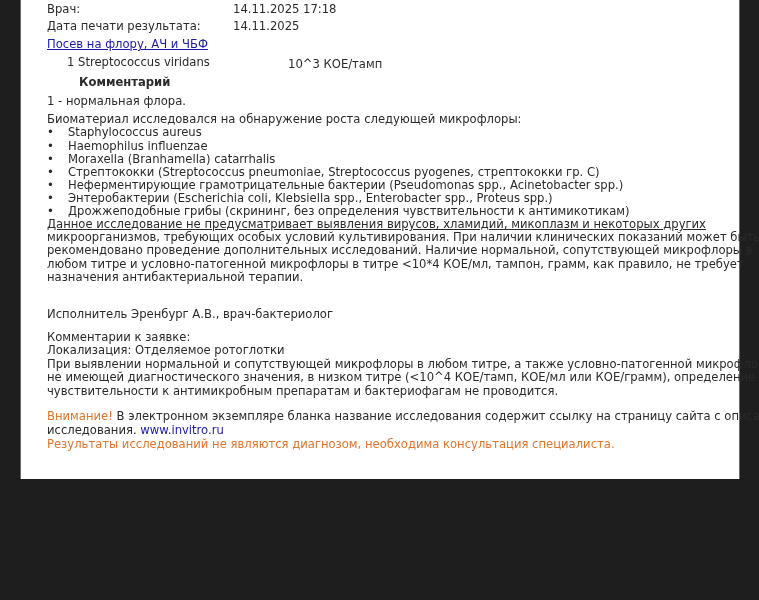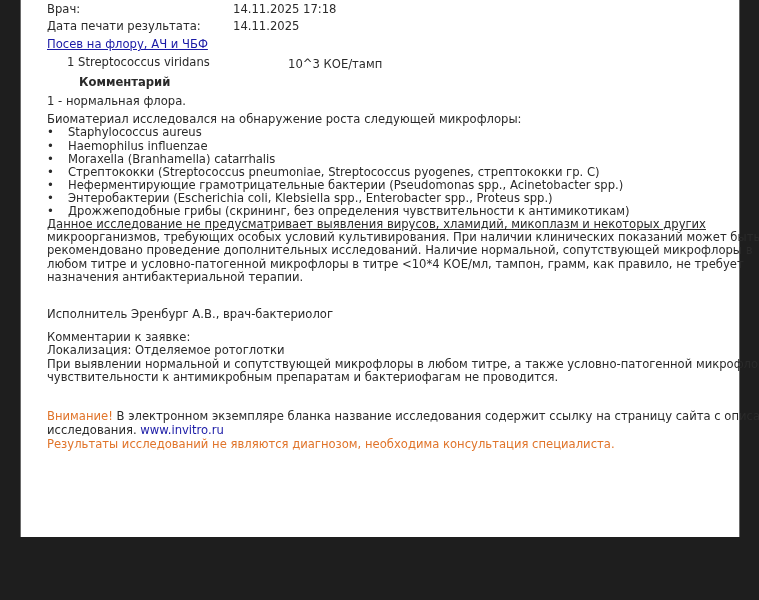--- a/index.html
+++ b/index.html
@@ -9,21 +9,21 @@
       font-family: "DejaVu Sans", "Liberation Sans", sans-serif;
       font-size: 11.6px;
       color: #2a2a2a;
       position: relative;
     }
     .page {
       position: absolute;
       left: 20px;
       top: 0;
       width: 720px;
-      height: 537px;
+      height: 479px;
       background: #ffffff;
       border-left: 1px solid #6a6a6a;
       border-right: 1px solid #6a6a6a;
     }
     .abs { position: absolute; white-space: nowrap; line-height: 14px; }
     .row-label { left: 26px; }
     .row-value { left: 212px; }
     .link { color: #1a1aa6; text-decoration: underline; }
     .bold { font-weight: bold; margin-left: 32px; }
     .block { position: absolute; left: 26px; width: 690px; line-height: 13.4px; }
@@ -72,20 +72,21 @@
       <div style="white-space:nowrap;">назначения антибактериальной терапии.</div>
     </div>
   </div>
 
   <span class="abs row-label" style="top:307px;">Исполнитель Эренбург А.В., врач-бактериолог</span>
 
   <div class="block" style="top:331px;">
     <div>Комментарии к заявке:</div>
     <div>Локализация: Отделяемое ротоглотки</div>
     <div style="white-space:nowrap;">При выявлении нормальной и сопутствующей микрофлоры в любом титре, а также условно-патогенной микрофлоры,</div>
+    <div style="white-space:nowrap;">не имеющей диагностического значения, в низком титре (&lt;10^4 КОЕ/тамп, КОЕ/мл или КОЕ/грамм), определение</div>
     <div style="white-space:nowrap;">чувствительности к антимикробным препаратам и бактериофагам не проводится.</div>
   </div>
 
   <div class="block" style="top:409px; line-height:14px;">
     <div style="white-space:nowrap;">
       <span class="orange">Внимание!</span><span> В электронном экземпляре бланка название исследования содержит ссылку на страницу сайта с описанием</span>
     </div>
     <div style="white-space:nowrap;">
       <span>исследования. </span><a class="blue" href="#" style="text-decoration:none;">www.invitro.ru</a>
     </div>

